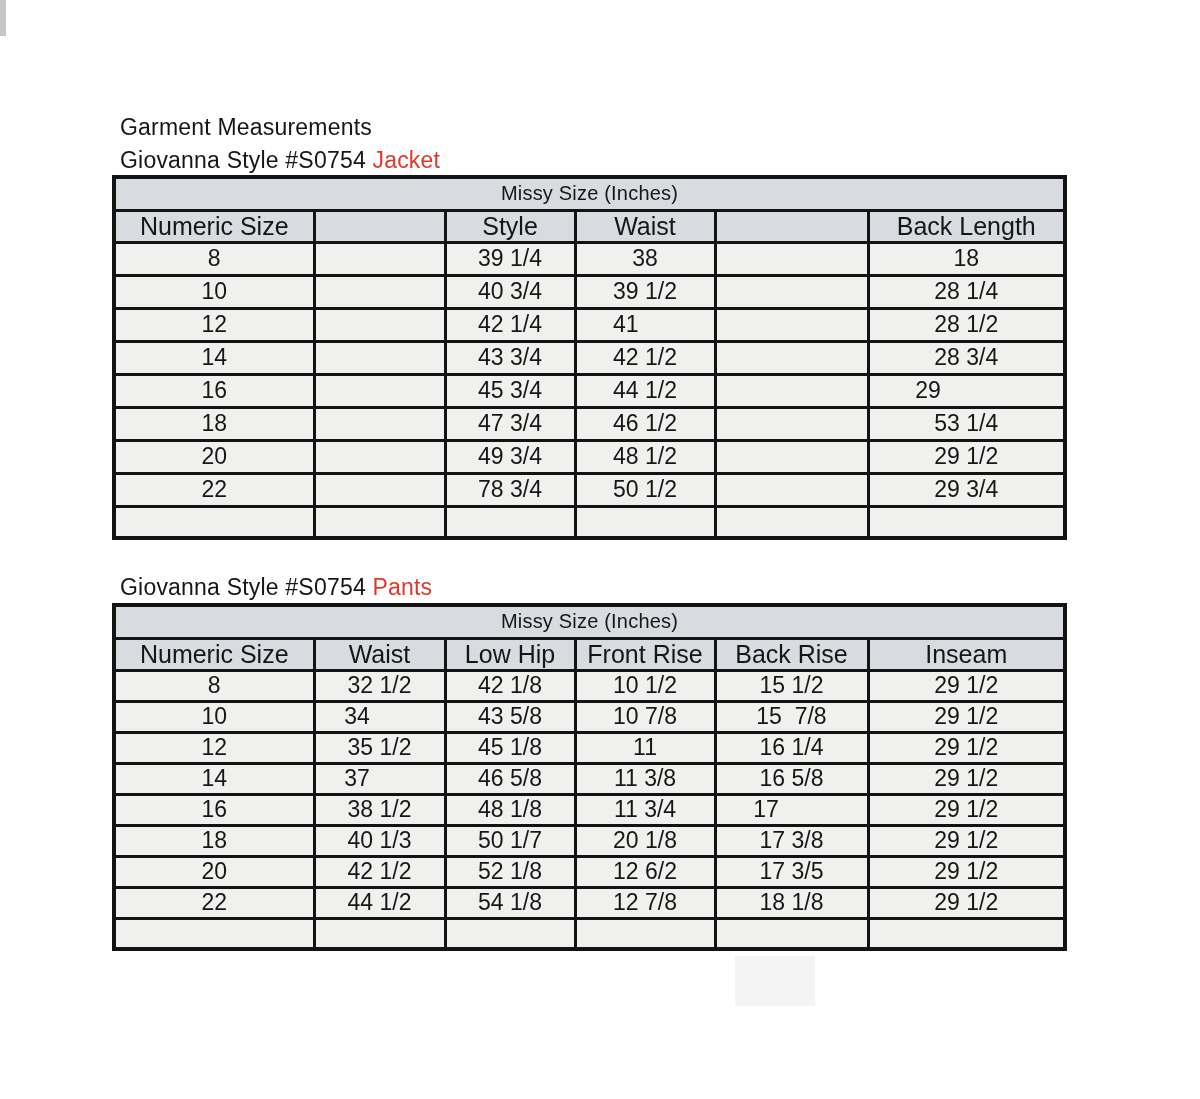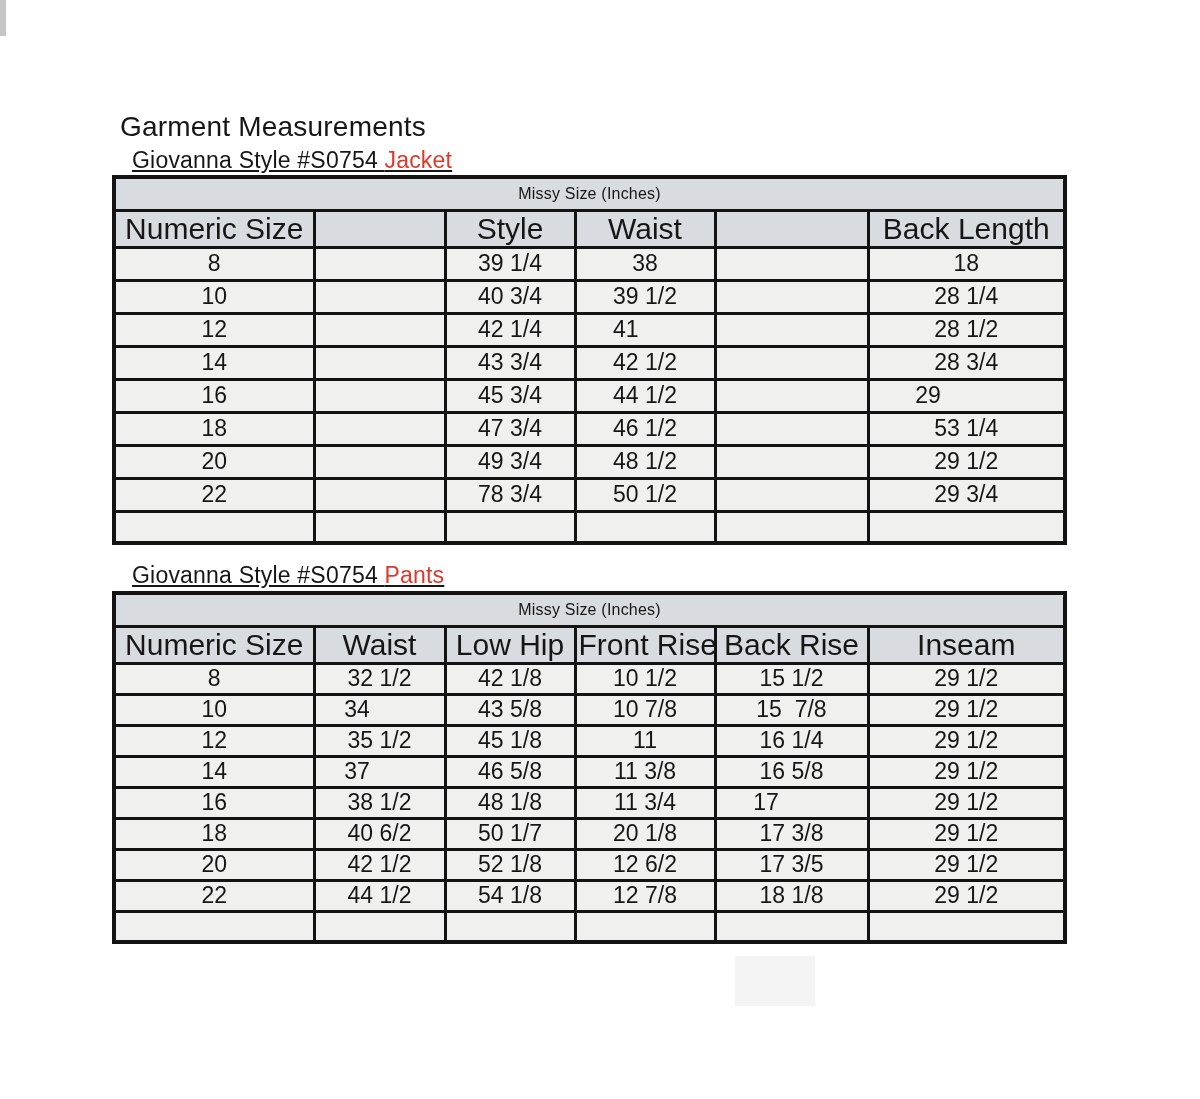--- a/index.html
+++ b/index.html
@@ -15,29 +15,29 @@
   body{
     width:1200px;height:1099px;
     position:relative;
     background:var(--page-bg);
     font-family:"Liberation Sans","DejaVu Sans",sans-serif;
     color:var(--text);
     overflow:hidden;
   }
   .doc-title{
     position:absolute;left:120px;top:112px;
-    margin:0;font-size:28px;font-weight:400;line-height:30px;
+    margin:0;font-size:23px;font-weight:400;line-height:30px;
     color:var(--text);letter-spacing:0.2px;
   }
   .table-section{position:absolute;left:112px;}
   .section-jacket{top:146px;}
-  .section-pants{top:560px;}
+  .section-pants{top:572px;}
   .caption{
-    margin:0 0 0 20px;font-size:23px;font-weight:400;
-    line-height:29px;height:29px;letter-spacing:0.2px;white-space:pre;text-decoration:underline;
+    margin:0 0 0 8px;font-size:23px;font-weight:400;
+    line-height:29px;height:29px;letter-spacing:0.2px;white-space:pre;
   }
   .section-pants .caption{line-height:31px;height:31px;}
   .caption-accent{color:var(--red);}
   table.size-table{
     border-collapse:collapse;
     table-layout:fixed;
     width:951px;
     border:4px solid var(--border);
     background:var(--row-bg);
   }
@@ -46,23 +46,23 @@
     border:3px solid var(--border);
     padding:0 2px;
     margin:0;
     font-weight:400;
     text-align:center;
     vertical-align:middle;
     white-space:pre;
     overflow:hidden;
     color:var(--text);
   }
-  table.size-table thead th{background:var(--header-bg);font-size:30px;}
+  table.size-table thead th{background:var(--header-bg);font-size:25px;}
   table.size-table tr.title-row{height:33px;}
-  table.size-table tr.title-row th{font-size:16px;letter-spacing:0.2px;}
+  table.size-table tr.title-row th{font-size:20px;letter-spacing:0.2px;}
   table.size-table tr.head-row{height:32px;}
   table.size-table tbody td{background:var(--row-bg);font-size:23px;}
   .t-jacket tbody tr{height:33px;}
   .t-pants tbody tr{height:31px;}
   .t-jacket tbody tr.empty-row{height:32px;}
   .t-pants tbody tr.empty-row{height:31px;}
   .artifact{position:absolute;pointer-events:none;}
   .artifact-1{left:0;top:96;width:5px;height:22px;background:#777777;}
   .artifact-2{left:0;top:215;width:5px;height:26px;background:#9d9d9d;}
   .artifact-3{left:0;top:654;width:6px;height:36px;background:#929292;}
@@ -241,21 +241,21 @@
         <tr>
           <td>16</td>
           <td>38 1/2</td>
           <td>48 1/8</td>
           <td>11 3/4</td>
           <td>17        </td>
           <td>29 1/2</td>
         </tr>
         <tr>
           <td>18</td>
-          <td>40 6/2</td>
+          <td>40 1/3</td>
           <td>50 1/7</td>
           <td>20 1/8</td>
           <td>17 3/8</td>
           <td>29 1/2</td>
         </tr>
         <tr>
           <td>20</td>
           <td>42 1/2</td>
           <td>52 1/8</td>
           <td>12 6/2</td>

